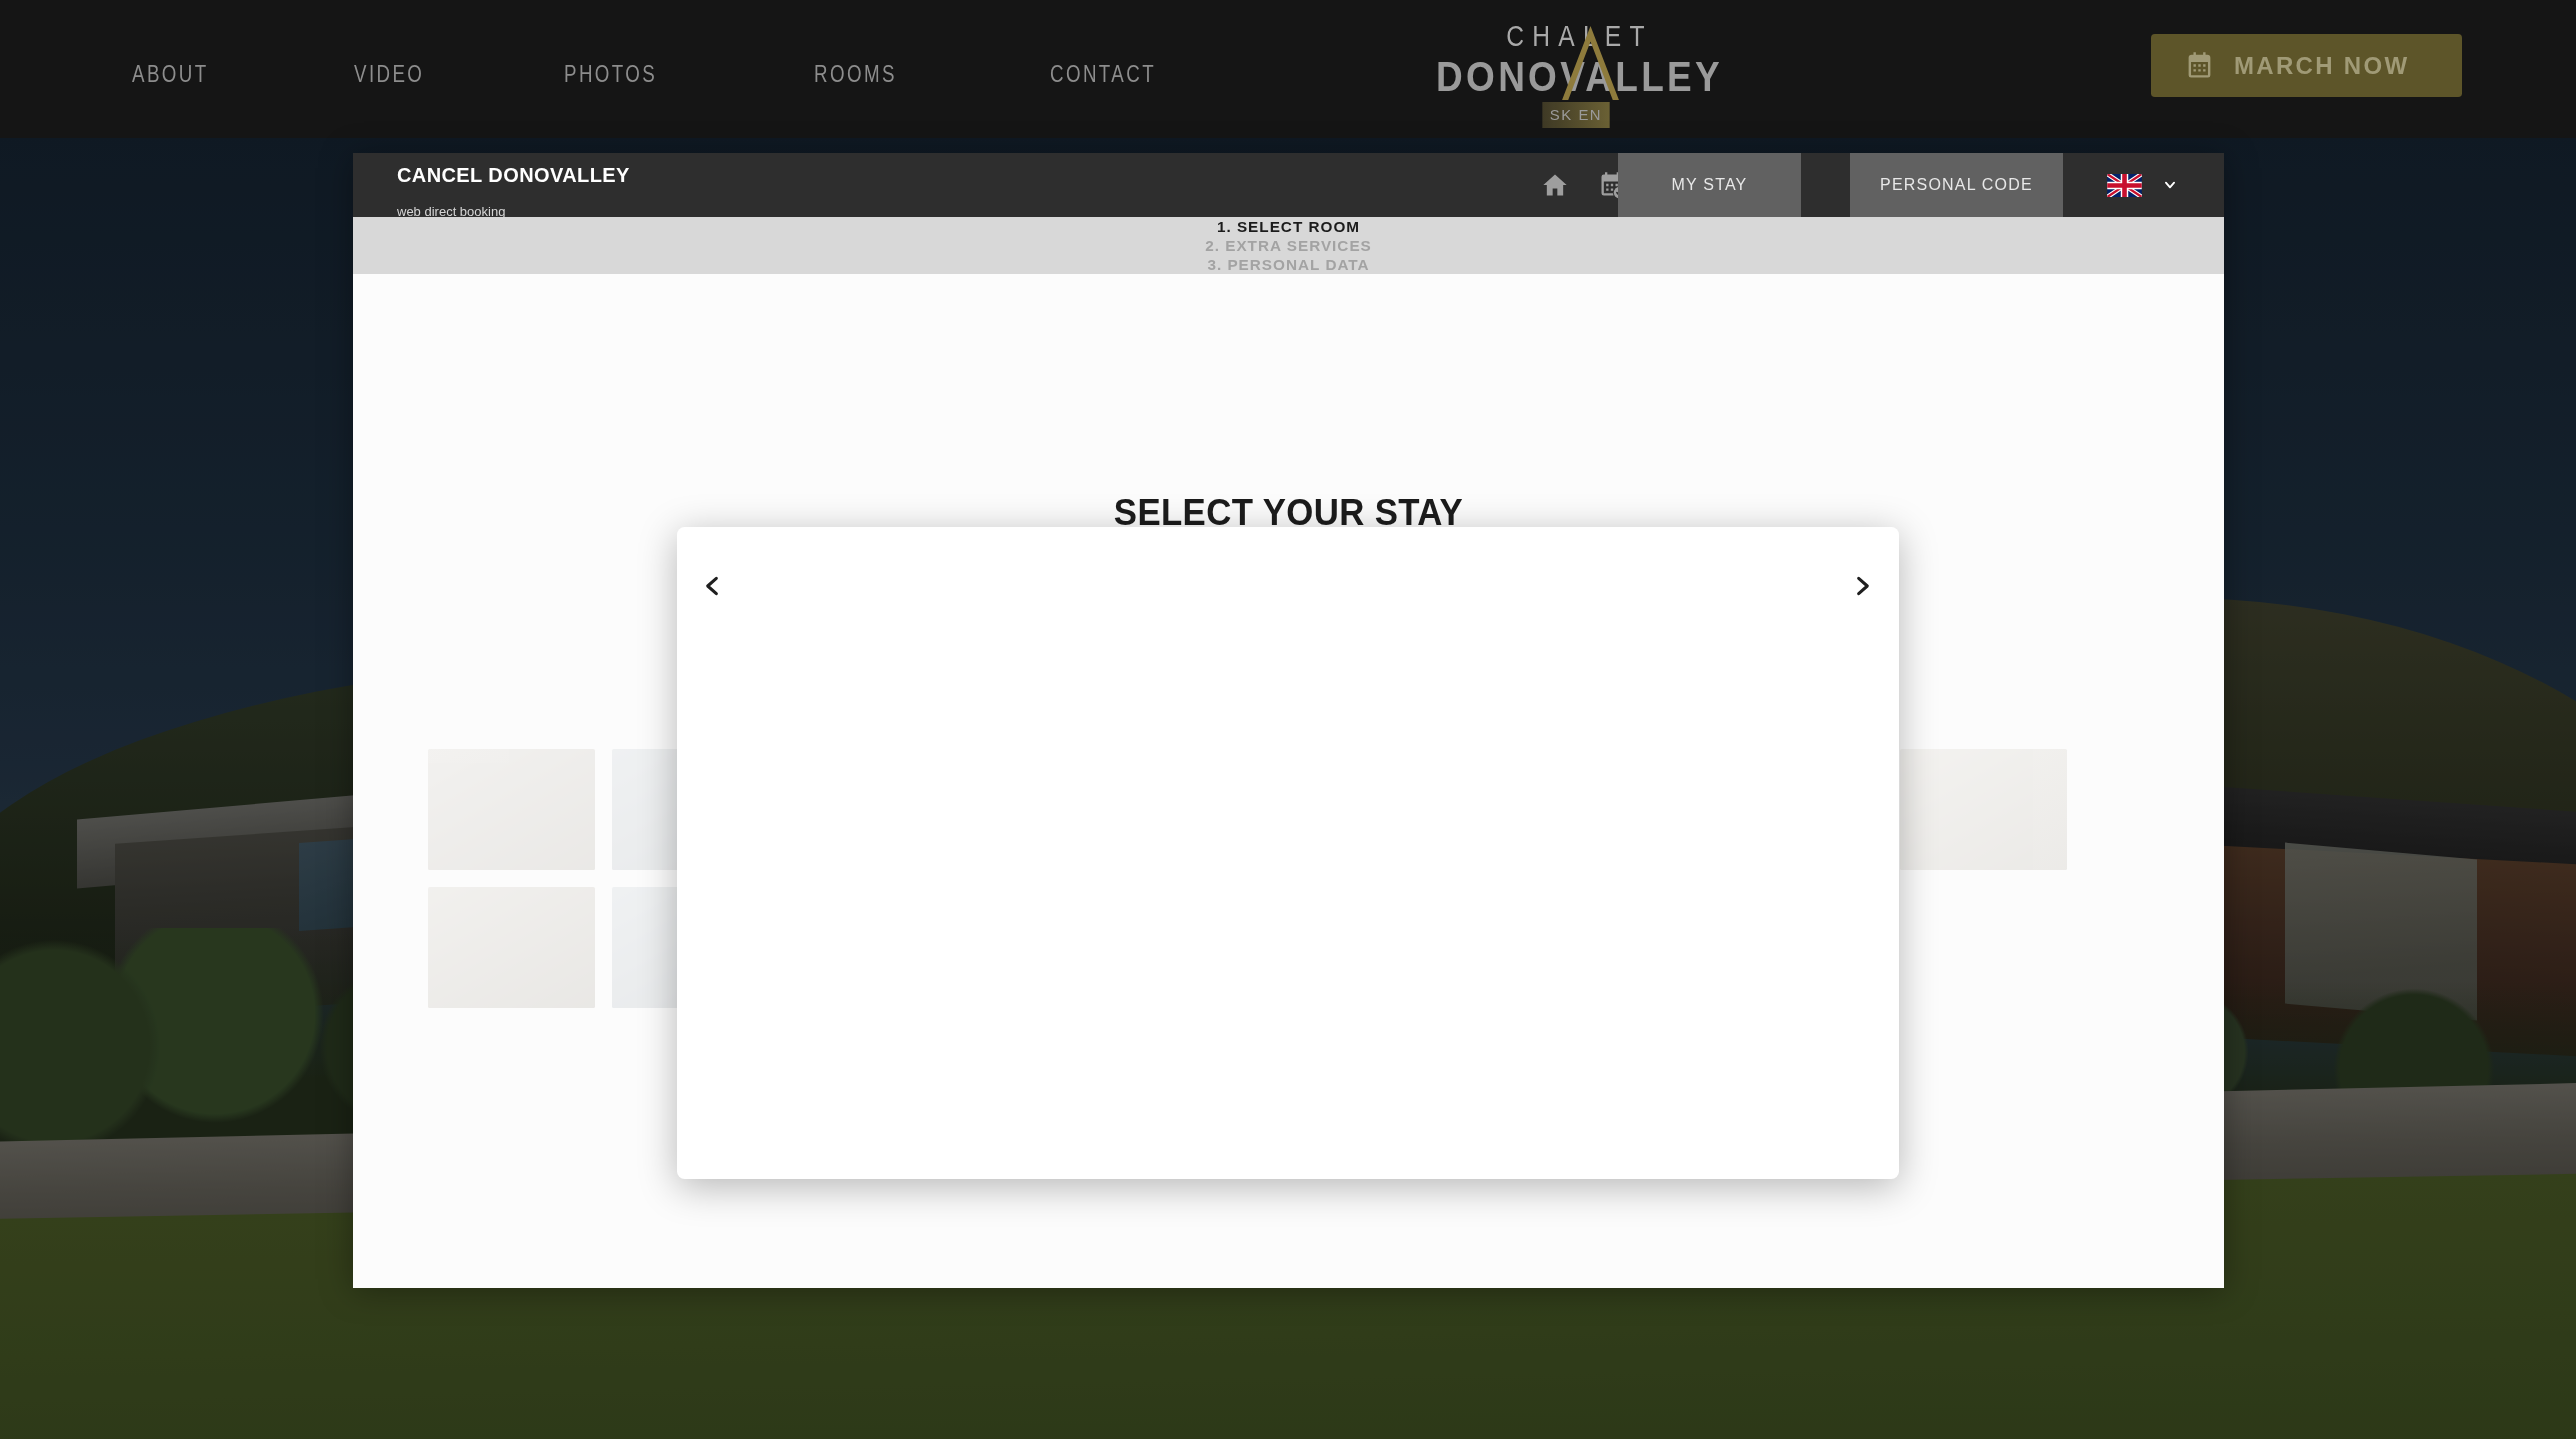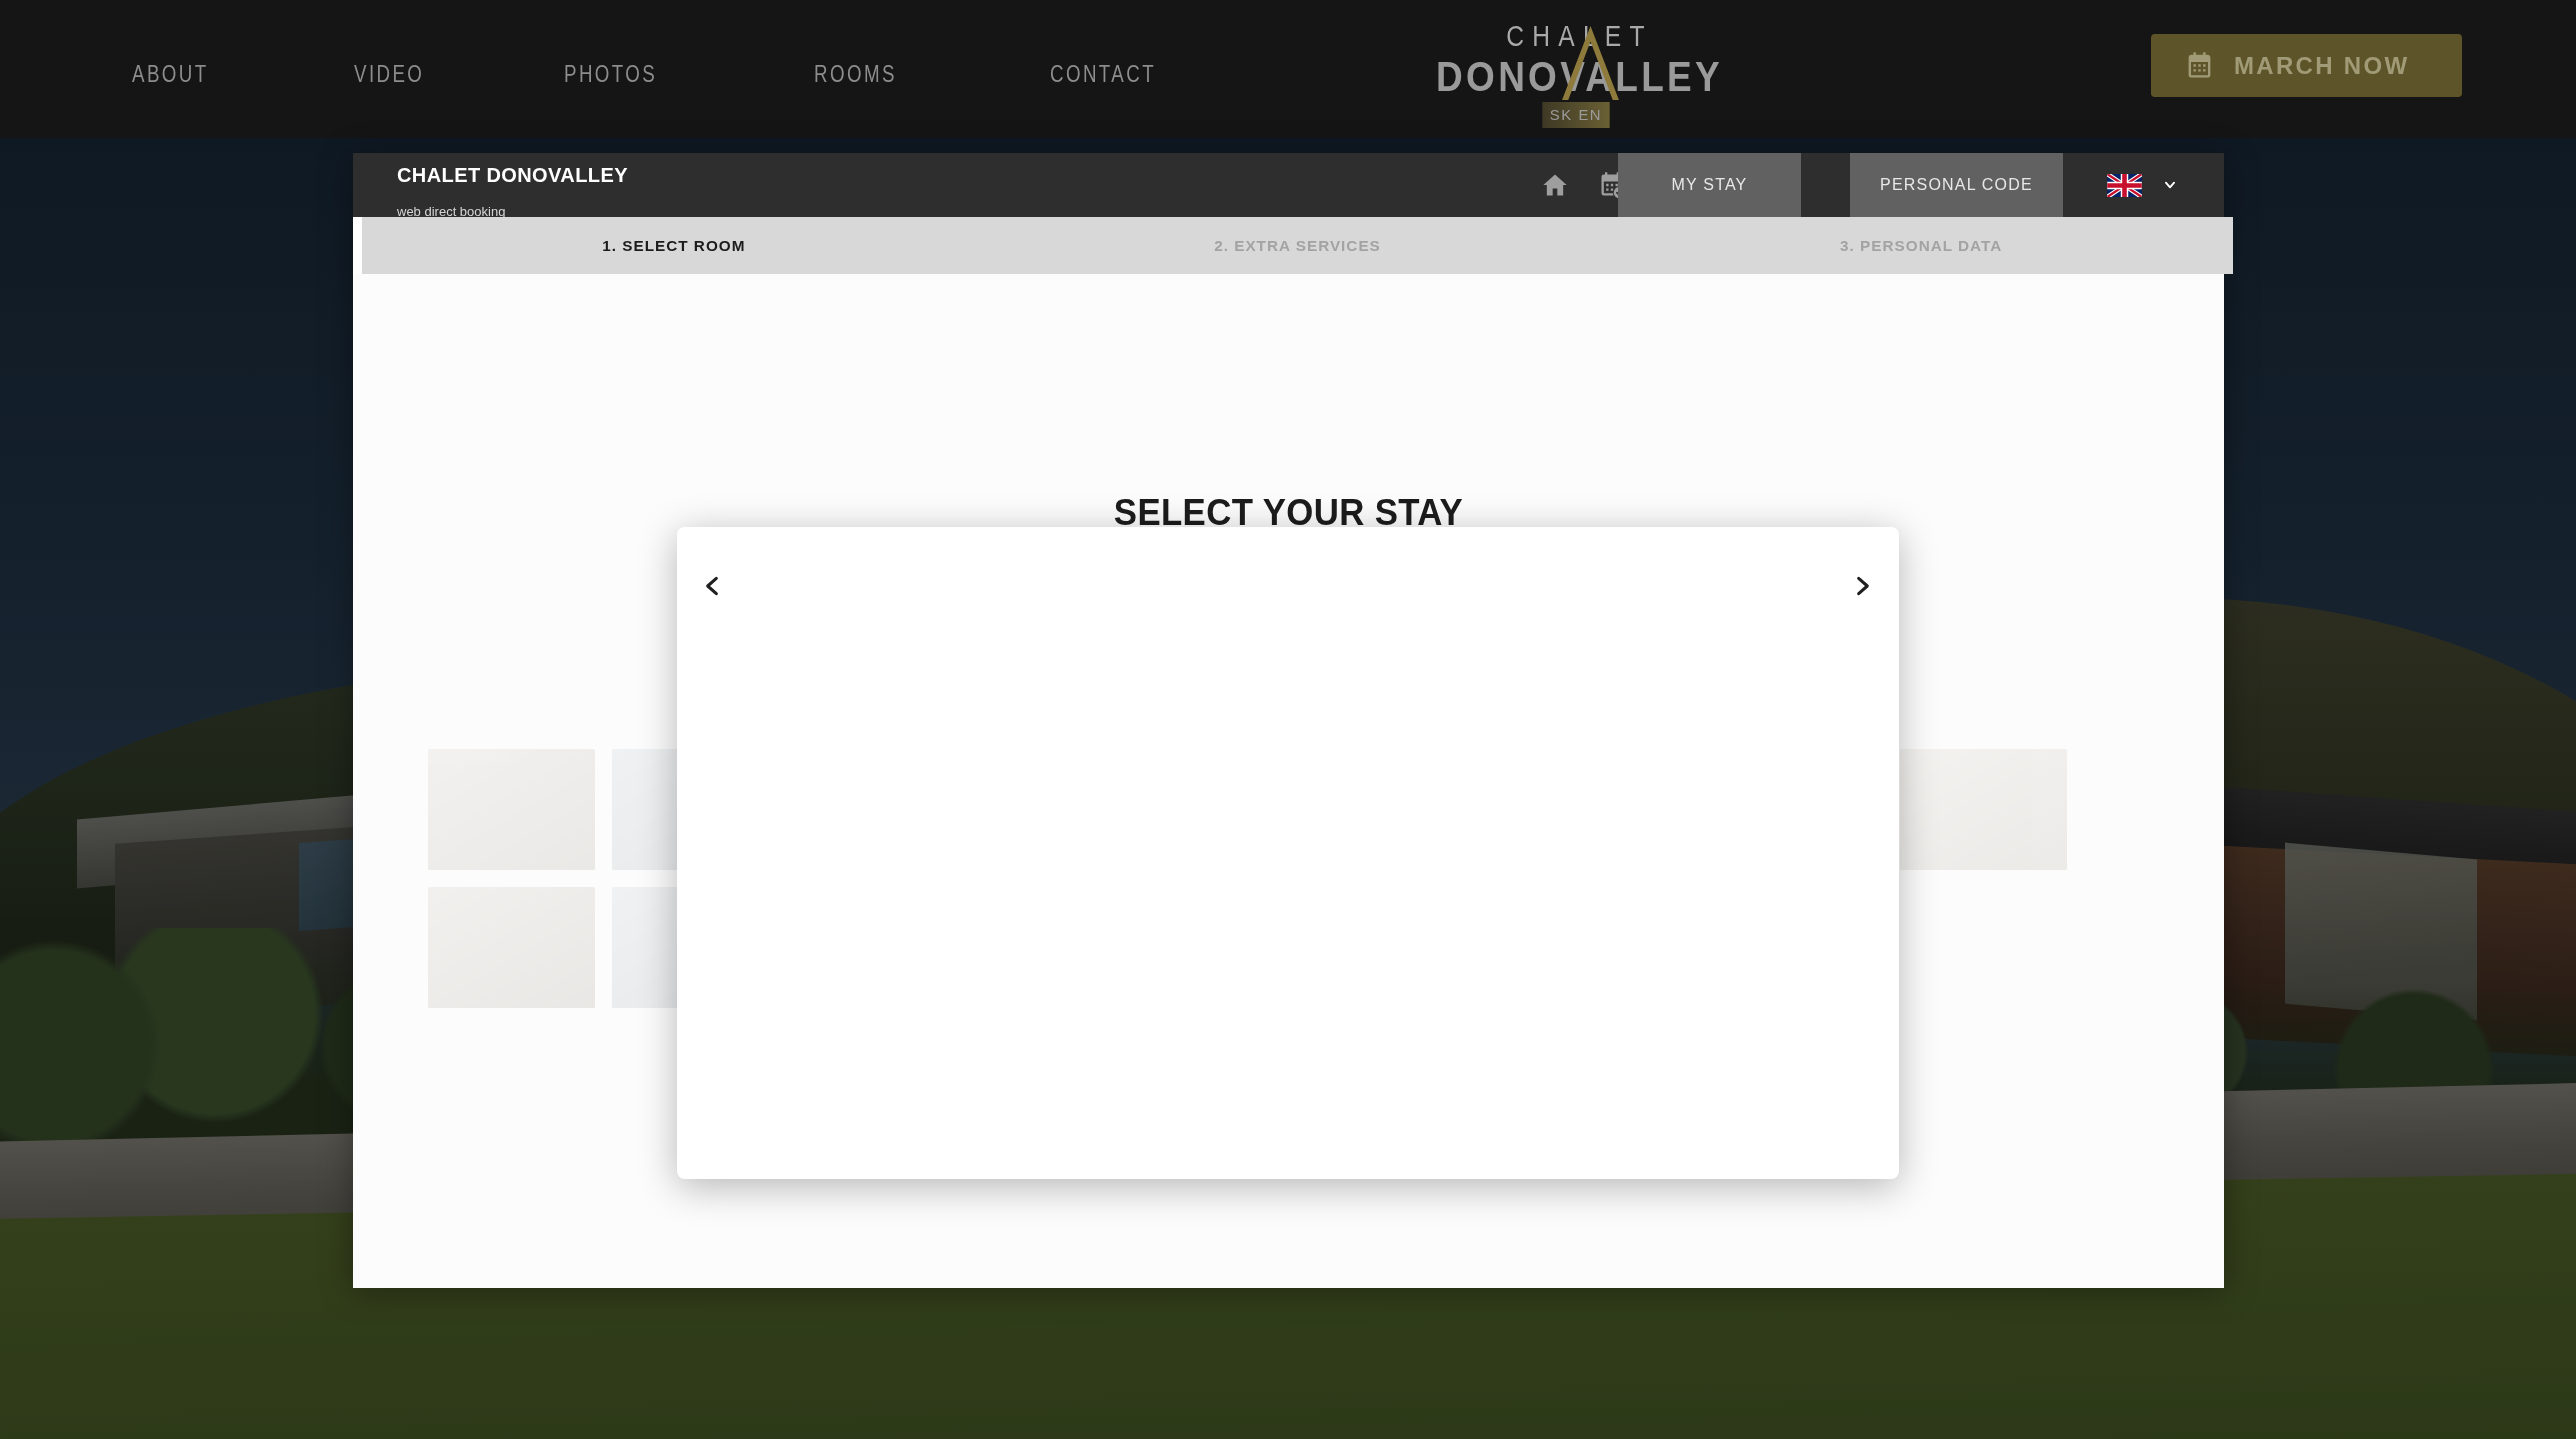--- a/index.html
+++ b/index.html
@@ -172,22 +172,22 @@
   #tab-my-stay { right:423px; width:183px; }
   #tab-discount { right:161px; width:213px; }
   #lang-picker {
     position:absolute; right:0; top:0; width:161px; height:64px;
     display:flex; align-items:center; justify-content:center; gap:18.4px;
     cursor:pointer;
   }
   #flag-uk { width:35px; height:23px; border-radius:1.5px; overflow:hidden; }
 
   #be-steps {
-    position:absolute; left:9px; top:64px; width:1871px; height:57px;
-    background:#d8d8d8; display:flex;
+    position:absolute; left:0; top:64px; width:1871px; height:57px;
+    background:#d8d8d8; display:flex;flex-direction:column;
   }
   .be-step {
     flex:1; display:flex; align-items:center; justify-content:center;
     font-size:15.3px; font-weight:700; letter-spacing:1px; cursor:pointer;
   }
   .be-step.active { color:#1c1c1c; }
   .be-step.inactive { color:#a3a3a3; }
 
   
   #be-content { position:absolute; left:0; top:121px; width:1871px; height:1014px; background:#fcfcfc; }
@@ -338,21 +338,21 @@
       <path fill="#a09a76" d="M7 1v2H5.5A2.5 2.5 0 0 0 3 5.5V20a2 2 0 0 0 2 2h14a2 2 0 0 0 2-2V5.5A2.5 2.5 0 0 0 18.5 3H17V1h-2v2H9V1H7zm-2 8h14v11H5V9zm2 2v2h2v-2H7zm4 0v2h2v-2h-2zm4 0v2h2v-2h-2zM7 15v2h2v-2H7zm4 0v2h2v-2h-2zm4 0v2h2v-2h-2z"></path>
     </svg>
     <span id="book-now-label">MARCH NOW</span>
   </div>
 </div>
 
 <div id="booking-panel">
 
   <div id="be-header">
     <div id="be-title-wrap">
-      <div id="be-title">CHALET DONOVALLEY</div>
+      <div id="be-title">CANCEL DONOVALLEY</div>
       <div id="be-subtitle">web direct booking</div>
     </div>
 
     <div id="be-icons">
       <svg width="28" height="28" viewBox="0 0 24 24" style="cursor:pointer">
         <path fill="#9e9e9e" d="M12 3 2 12h3v9h5v-6h4v6h5v-9h3L12 3z"></path>
       </svg>
       <svg width="28" height="28" viewBox="0 0 24 24" style="cursor:pointer">
         <path fill="#9e9e9e" d="M6 1v2H5a2 2 0 0 0-2 2v14a2 2 0 0 0 2 2h8.3A6 6 0 0 1 13 19H5V9h14v4.3a6 6 0 0 1 2 1.1V5a2 2 0 0 0-2-2h-1V1h-2v2H8V1H6zm1 10v2h2v-2H7zm4 0v2h2v-2h-2zm4 0v2h2v-2h-2zM7 15v2h2v-2H7zm4 0v2h2v-2h-2z"></path>
         <circle cx="18.5" cy="18.5" r="5" fill="#9e9e9e"></circle>

